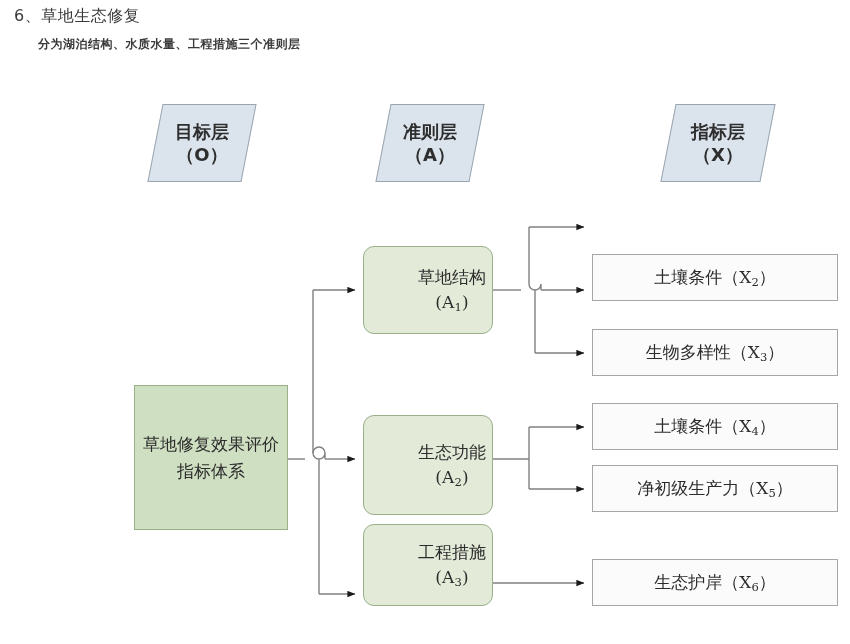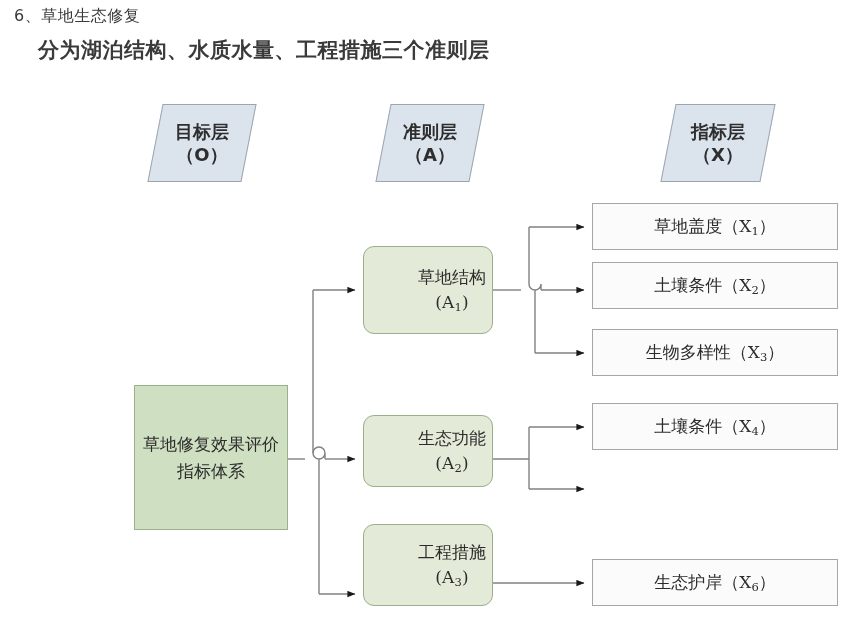--- a/index.html
+++ b/index.html
@@ -30,21 +30,21 @@
     font-size: 16px;
     font-weight: normal;
     letter-spacing: 0.5px;
     color: #3a3a3a;
     white-space: nowrap;
   }
   .heading-line-2 {
     position: absolute;
     left: 38px;
     top: 36px;
-    font-size: 21px;
+    font-size: 12px;
     font-weight: bold;
     letter-spacing: 0.5px;
     color: #3a3a3a;
     white-space: nowrap;
   }
 
   
   #diagram {
     position: absolute;
     left: 0;
@@ -120,21 +120,21 @@
     align-items: center;
     justify-content: center;
     text-align: center;
     font-size: 17px;
     line-height: 1.45;
     color: #2c2c2c;
     font-family: "DejaVu Serif", "Liberation Serif", serif;
     padding-left: 48px;
   }
   #criterion-box-a1 { top: 246px; height: 88px; }
-  #criterion-box-a2 { top: 415px; height: 72px; }
+  #criterion-box-a2 { top: 415px; height: 100px; }
   #criterion-box-a3 { top: 524px; height: 82px; }
   .criterion-box .cb-code { letter-spacing: 0.2px; }
   .criterion-box .cb-code sub,
   .index-box sub {
     font-size: 0.68em;
     vertical-align: -0.22em;
   }
 
   
   .index-box {
@@ -147,21 +147,21 @@
     box-sizing: border-box;
     display: flex;
     align-items: center;
     justify-content: center;
     font-size: 17px;
     color: #2c2c2c;
     font-family: "DejaVu Serif", "Liberation Serif", serif;
     white-space: nowrap;
   }
   #index-box-x1 { top: 203px; }
-  #index-box-x2 { top: 262px; }
+  #index-box-x2 { top: 254px; }
   #index-box-x3 { top: 329px; }
   #index-box-x4 { top: 403px; }
   #index-box-x5 { top: 465px; }
   #index-box-x6 { top: 559px; }
 </style>
 </head>
 <body>
 
 <div id="heading-block">
   <div class="heading-line-1">6、草地生态修复</div>
@@ -236,29 +236,29 @@
   <div class="criterion-box" id="criterion-box-a2">
     <span>生态功能</span>
     <span class="cb-code"><span>(A</span><sub>2</sub><span>)</span></span>
   </div>
 
   <div class="criterion-box" id="criterion-box-a3">
     <span>工程措施</span>
     <span class="cb-code"><span>(A</span><sub>3</sub><span>)</span></span>
   </div>
 
-  <div class="index-box" id="index-box-x1">
-    <span><span>草地盖度（X</span><sub>1</sub><span>）</span></span>
-  </div>
   <div class="index-box" id="index-box-x2">
     <span><span>土壤条件（X</span><sub>2</sub><span>）</span></span>
   </div>
   <div class="index-box" id="index-box-x3">
     <span><span>生物多样性（X</span><sub>3</sub><span>）</span></span>
   </div>
   <div class="index-box" id="index-box-x4">
     <span><span>土壤条件（X</span><sub>4</sub><span>）</span></span>
   </div>
+  <div class="index-box" id="index-box-x5">
+    <span><span>净初级生产力（X</span><sub>5</sub><span>）</span></span>
+  </div>
   <div class="index-box" id="index-box-x6">
     <span><span>生态护岸（X</span><sub>6</sub><span>）</span></span>
   </div>
 
 </div>
 
 </body></html>

